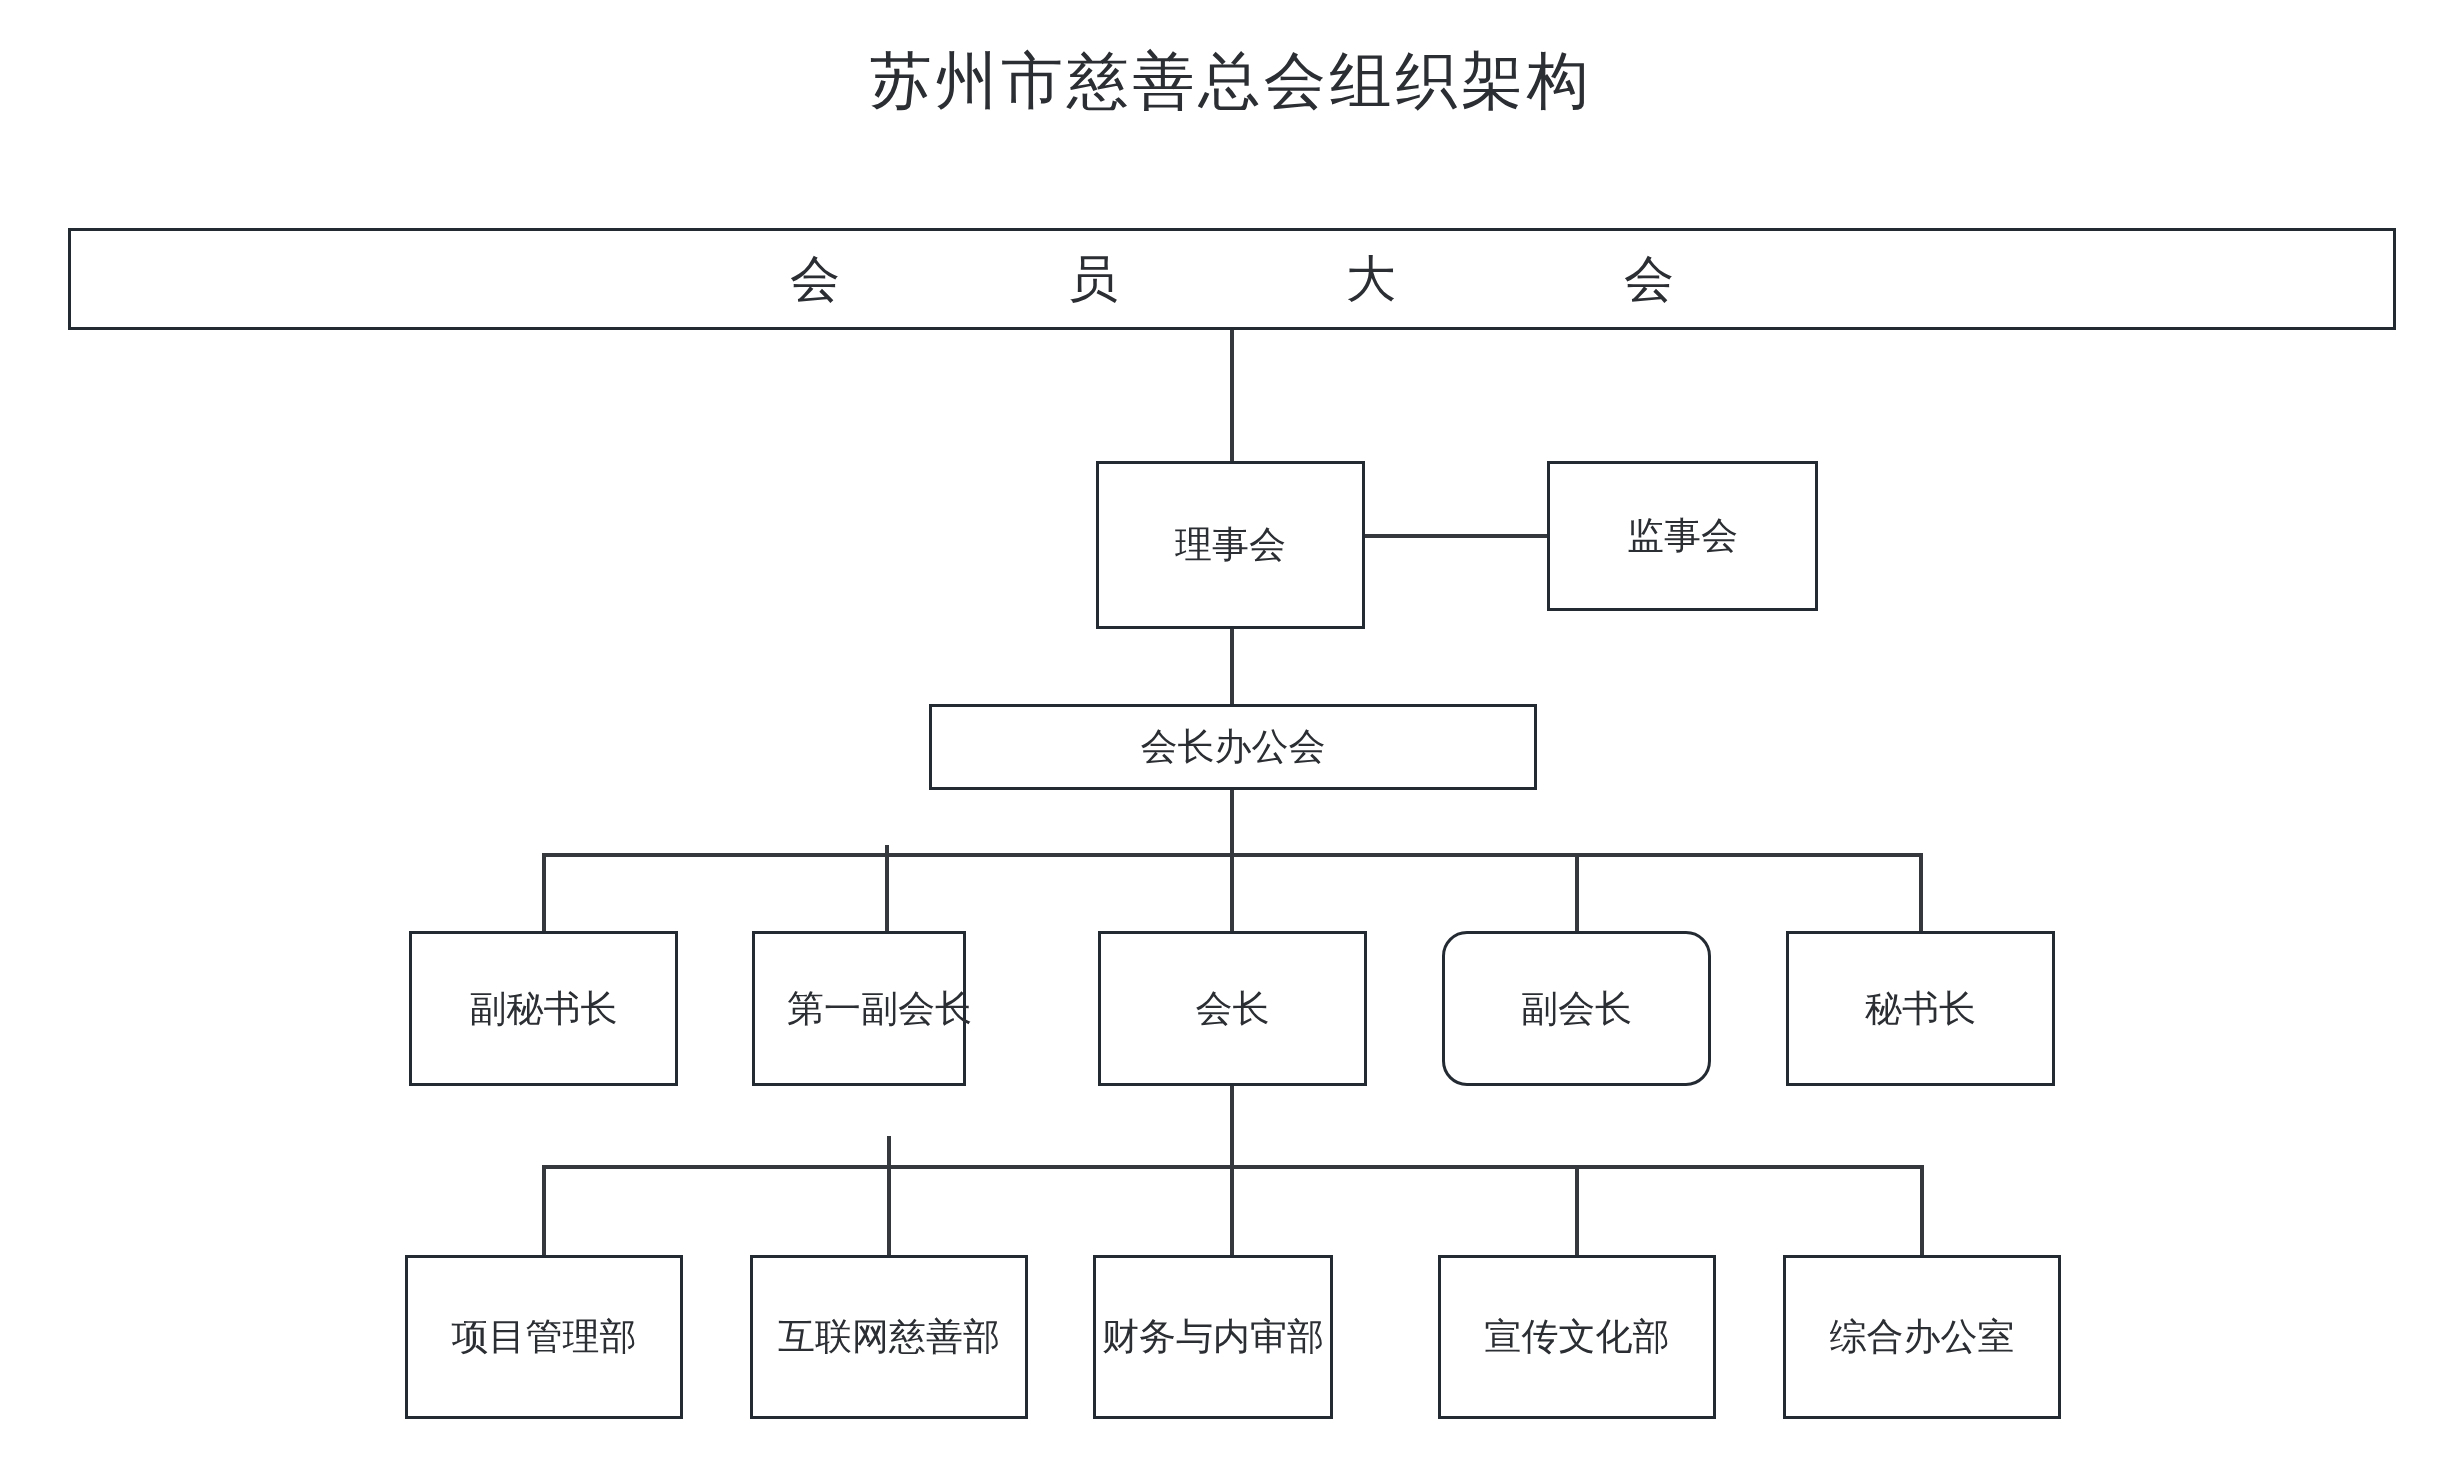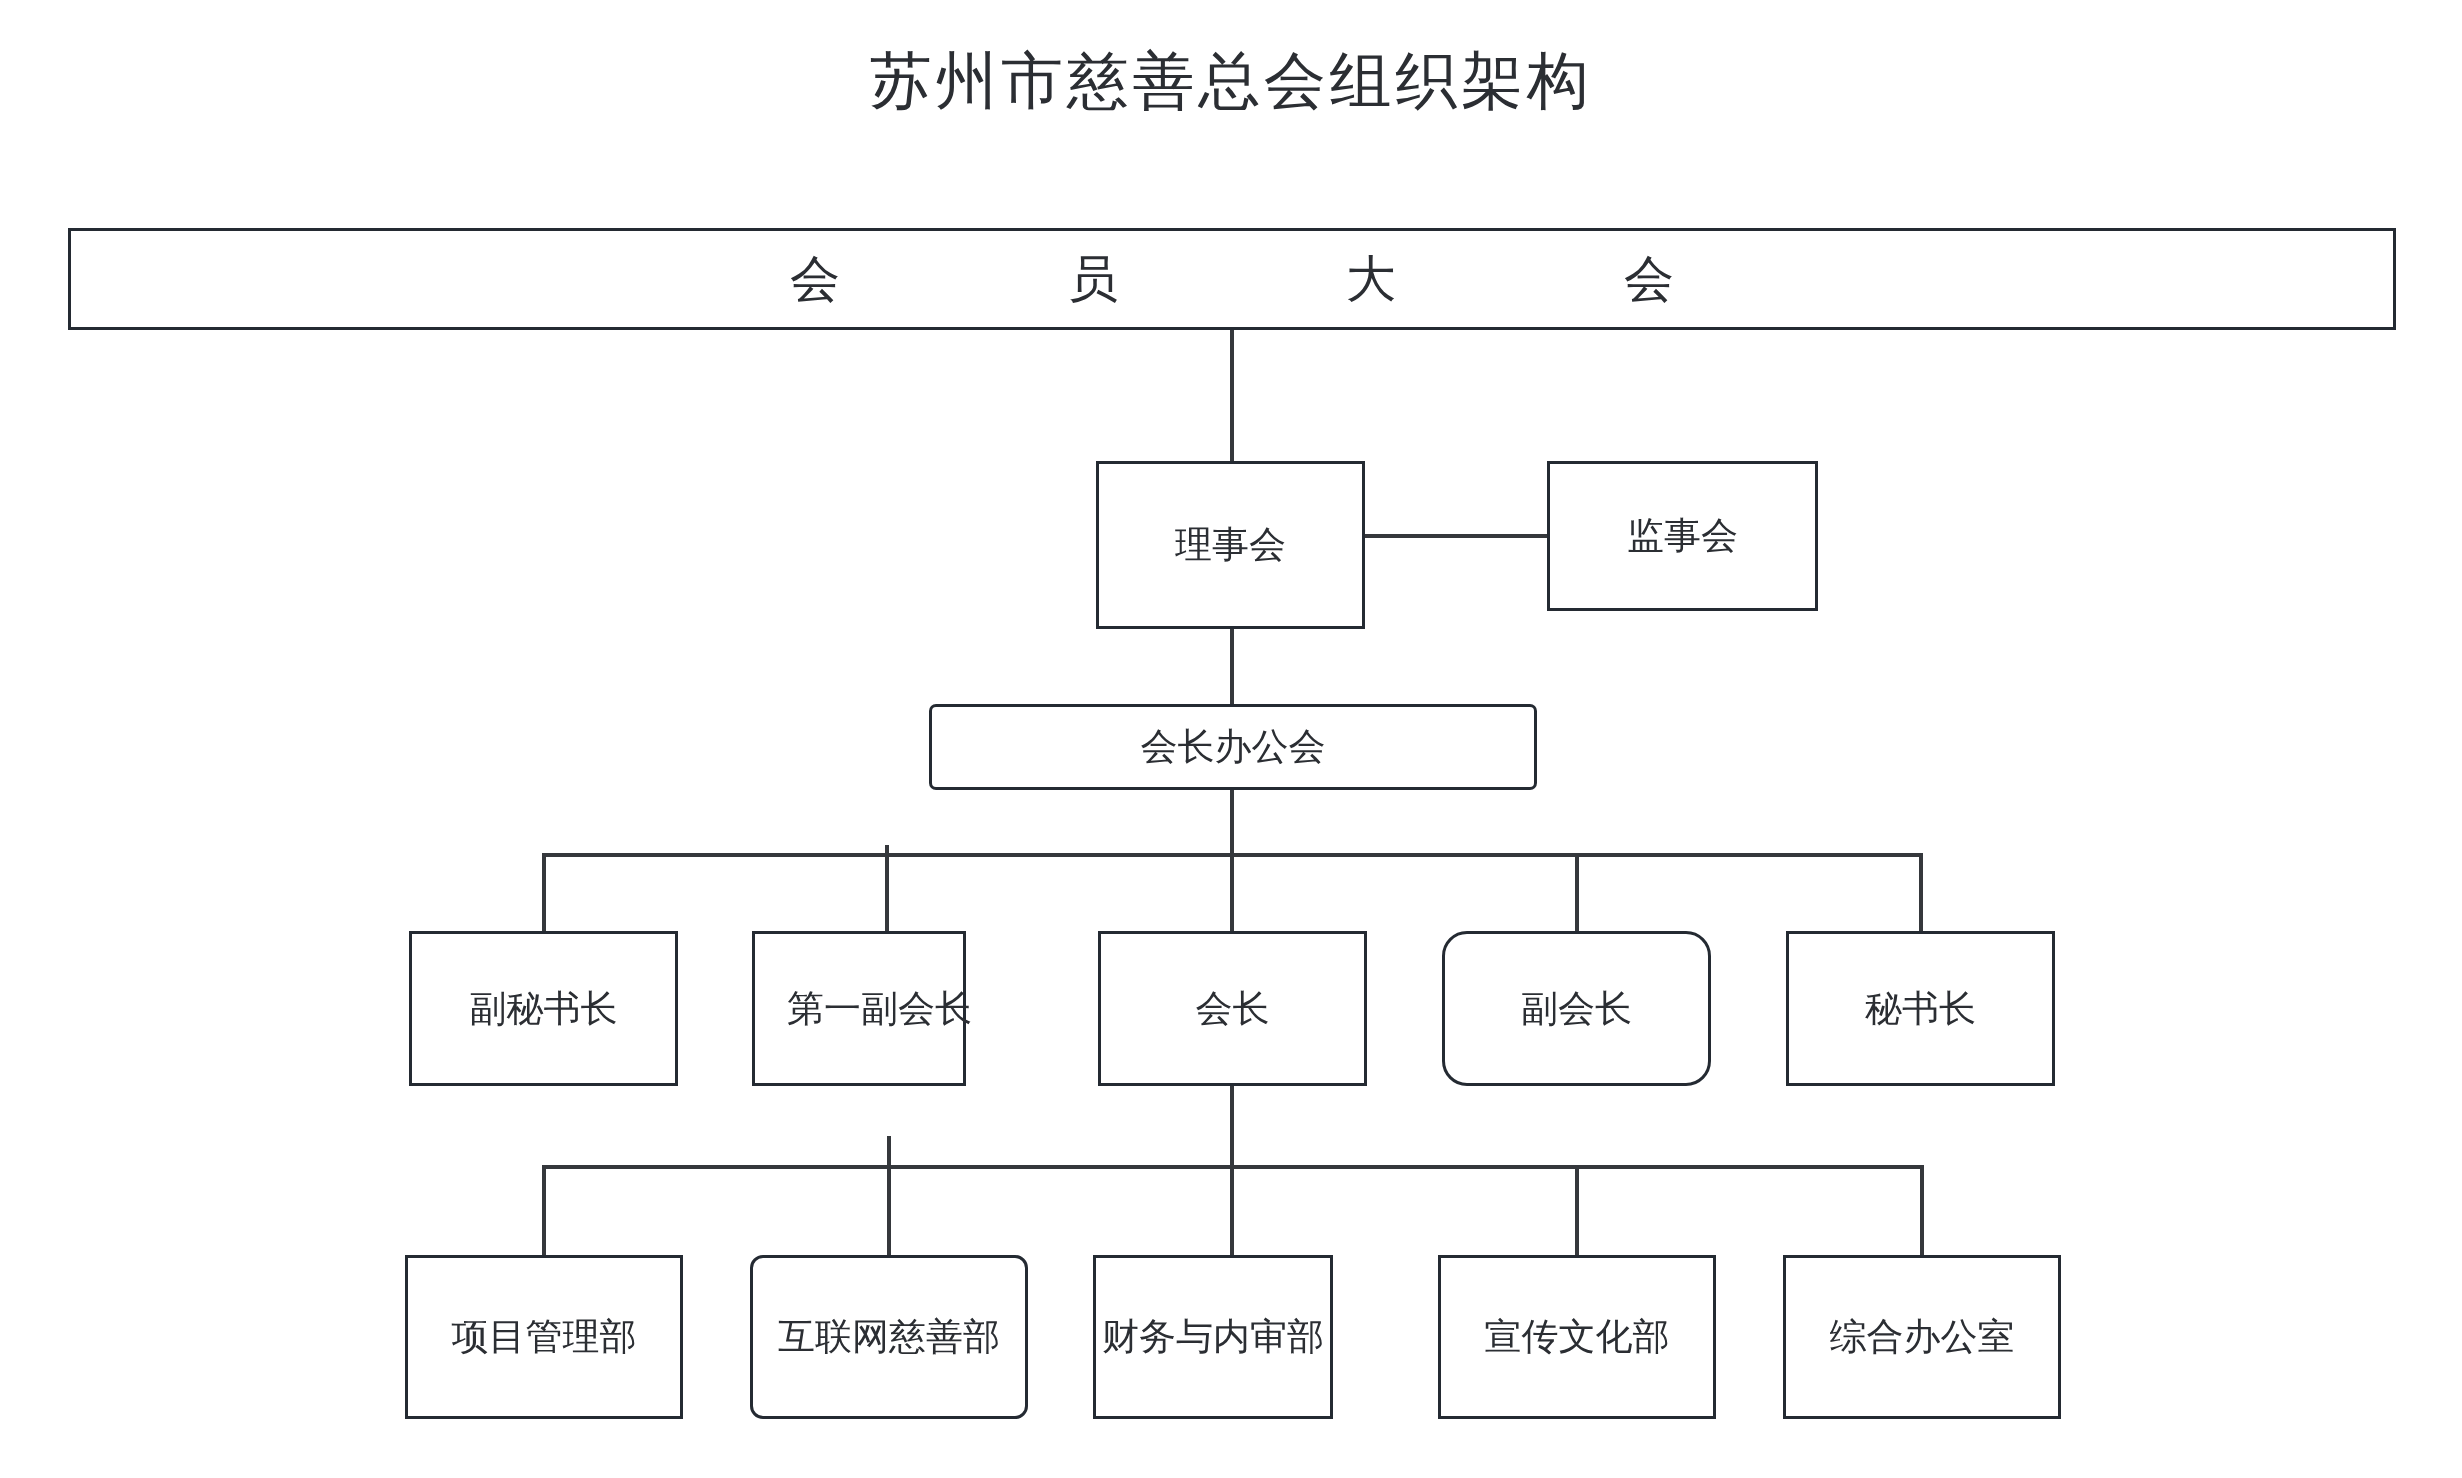--- a/index.html
+++ b/index.html
@@ -43,30 +43,30 @@
   .line {
     position: absolute;
     background: var(--connector, #35383c);
   }
 
   
   .n-root        { left: 68px;   top: 228px;  width: 2328px; height: 102px;
                    font-size: 50px; letter-spacing: 228px; padding-left: 228px; }
   .n-board       { left: 1096px; top: 461px;  width: 269px;  height: 168px; }
   .n-supervisory { left: 1547px; top: 461px;  width: 271px;  height: 150px; }
-  .n-office      { left: 929px; top: 704px;  width: 608px;  height: 86px; border-radius: 7px;  }
+  .n-office      { left: 929px; top: 704px;  width: 608px;  height: 86px;  }
 
   .n-exec-0 { left: 409px;  top: 931px; width: 269px; height: 155px; }
   .n-exec-1 { left: 752px;  top: 931px; width: 214px; height: 155px; padding-left: 41px; }
   .n-exec-2 { left: 1098px; top: 931px; width: 269px; height: 155px; }
   .n-exec-3 { left: 1442px; top: 931px; width: 269px; height: 155px; border-radius: 25px; }
   .n-exec-4 { left: 1786px; top: 931px; width: 269px; height: 155px; }
 
   .n-dept-0 { left: 405px;  top: 1255px; width: 278px; height: 164px; }
-  .n-dept-1 { left: 750px;  top: 1255px; width: 278px; height: 164px; border-radius: 13px; }
+  .n-dept-1 { left: 750px;  top: 1255px; width: 278px; height: 164px; }
   .n-dept-2 { left: 1093px; top: 1255px; width: 240px; height: 164px; }
   .n-dept-3 { left: 1438px; top: 1255px; width: 278px; height: 164px; }
   .n-dept-4 { left: 1783px; top: 1255px; width: 278px; height: 164px; }
 
   
   .c-root-board      { left: 1230px; top: 329px;  width: 3.7px;    height: 132px; }
   .c-board-sup       { left: 1365px; top: 534px;  width: 183px;  height: 3.7px;   }
   .c-board-office    { left: 1230px; top: 611px;  width: 3.7px;    height: 93px; }
   .c-office-bus1     { left: 1230px; top: 790px;  width: 3.7px;    height: 65px;  }
   .c-bus1            { left: 542px;  top: 853px;  width: 1379px; height: 3.7px;   }

